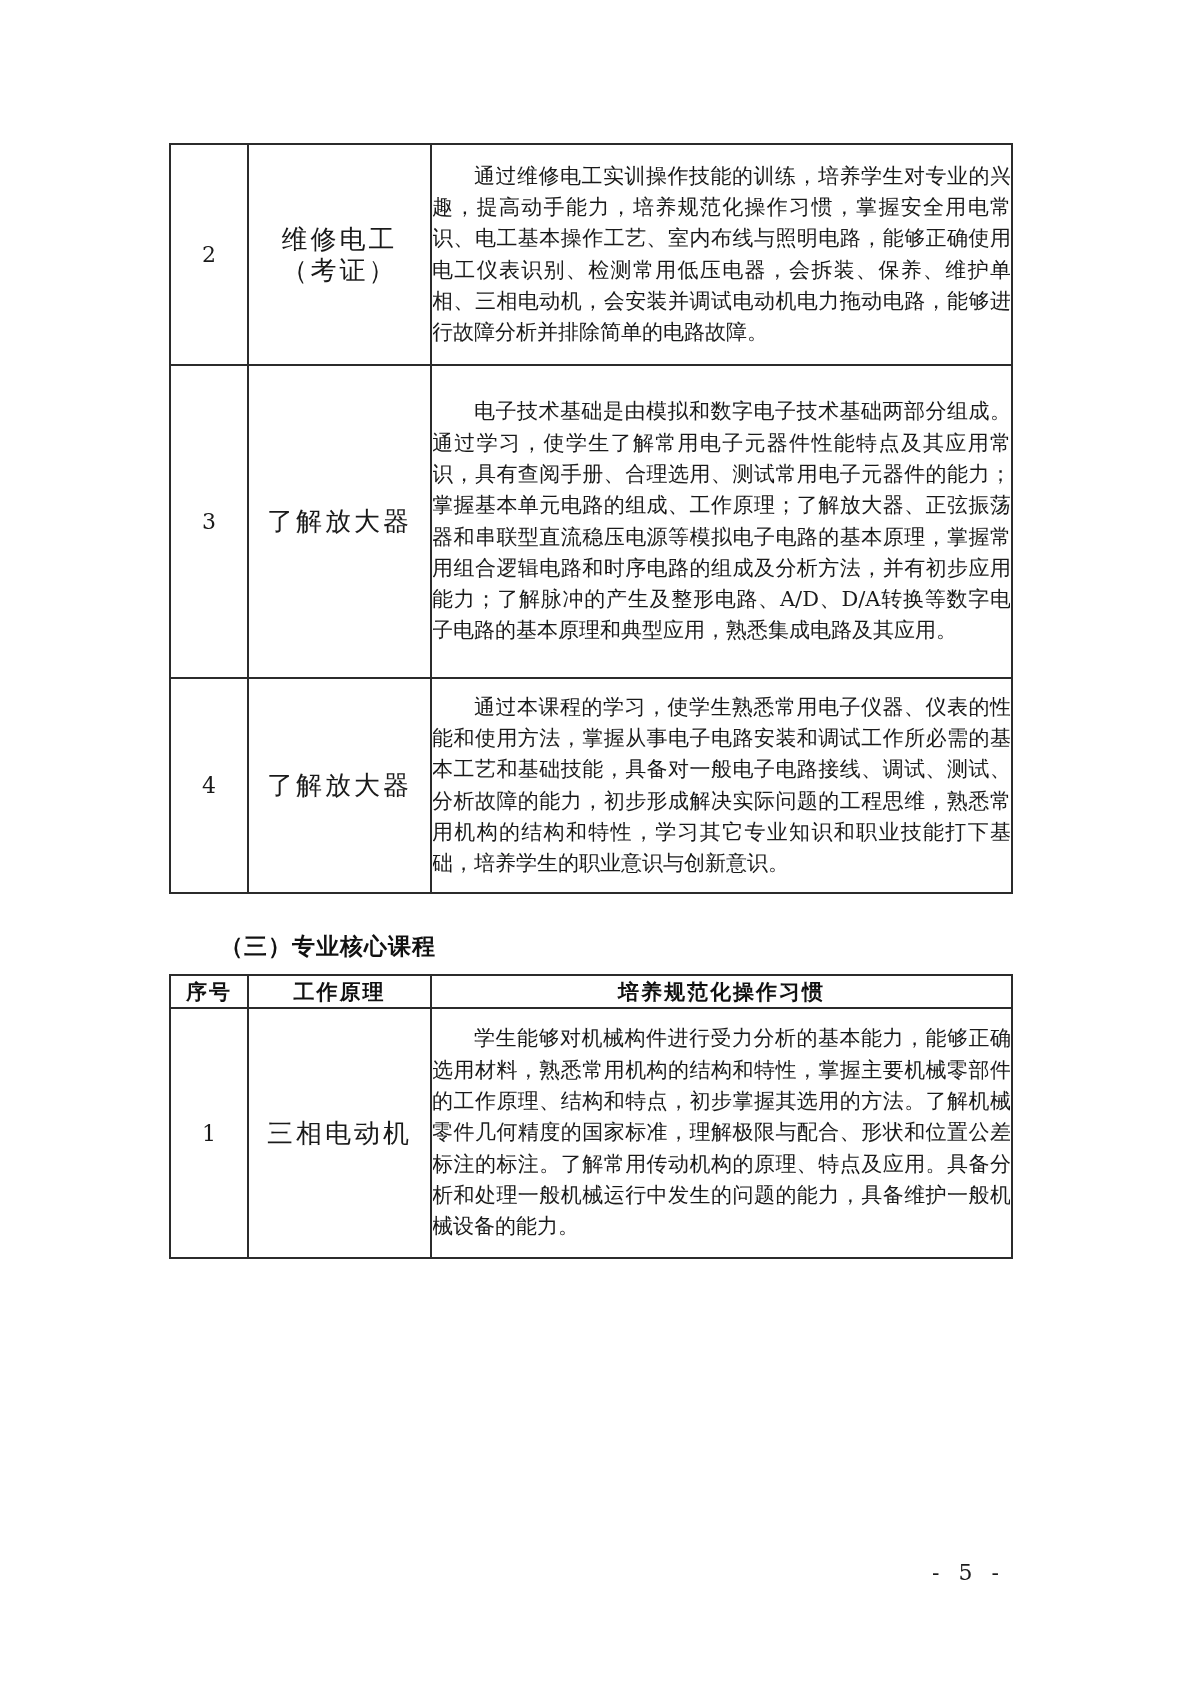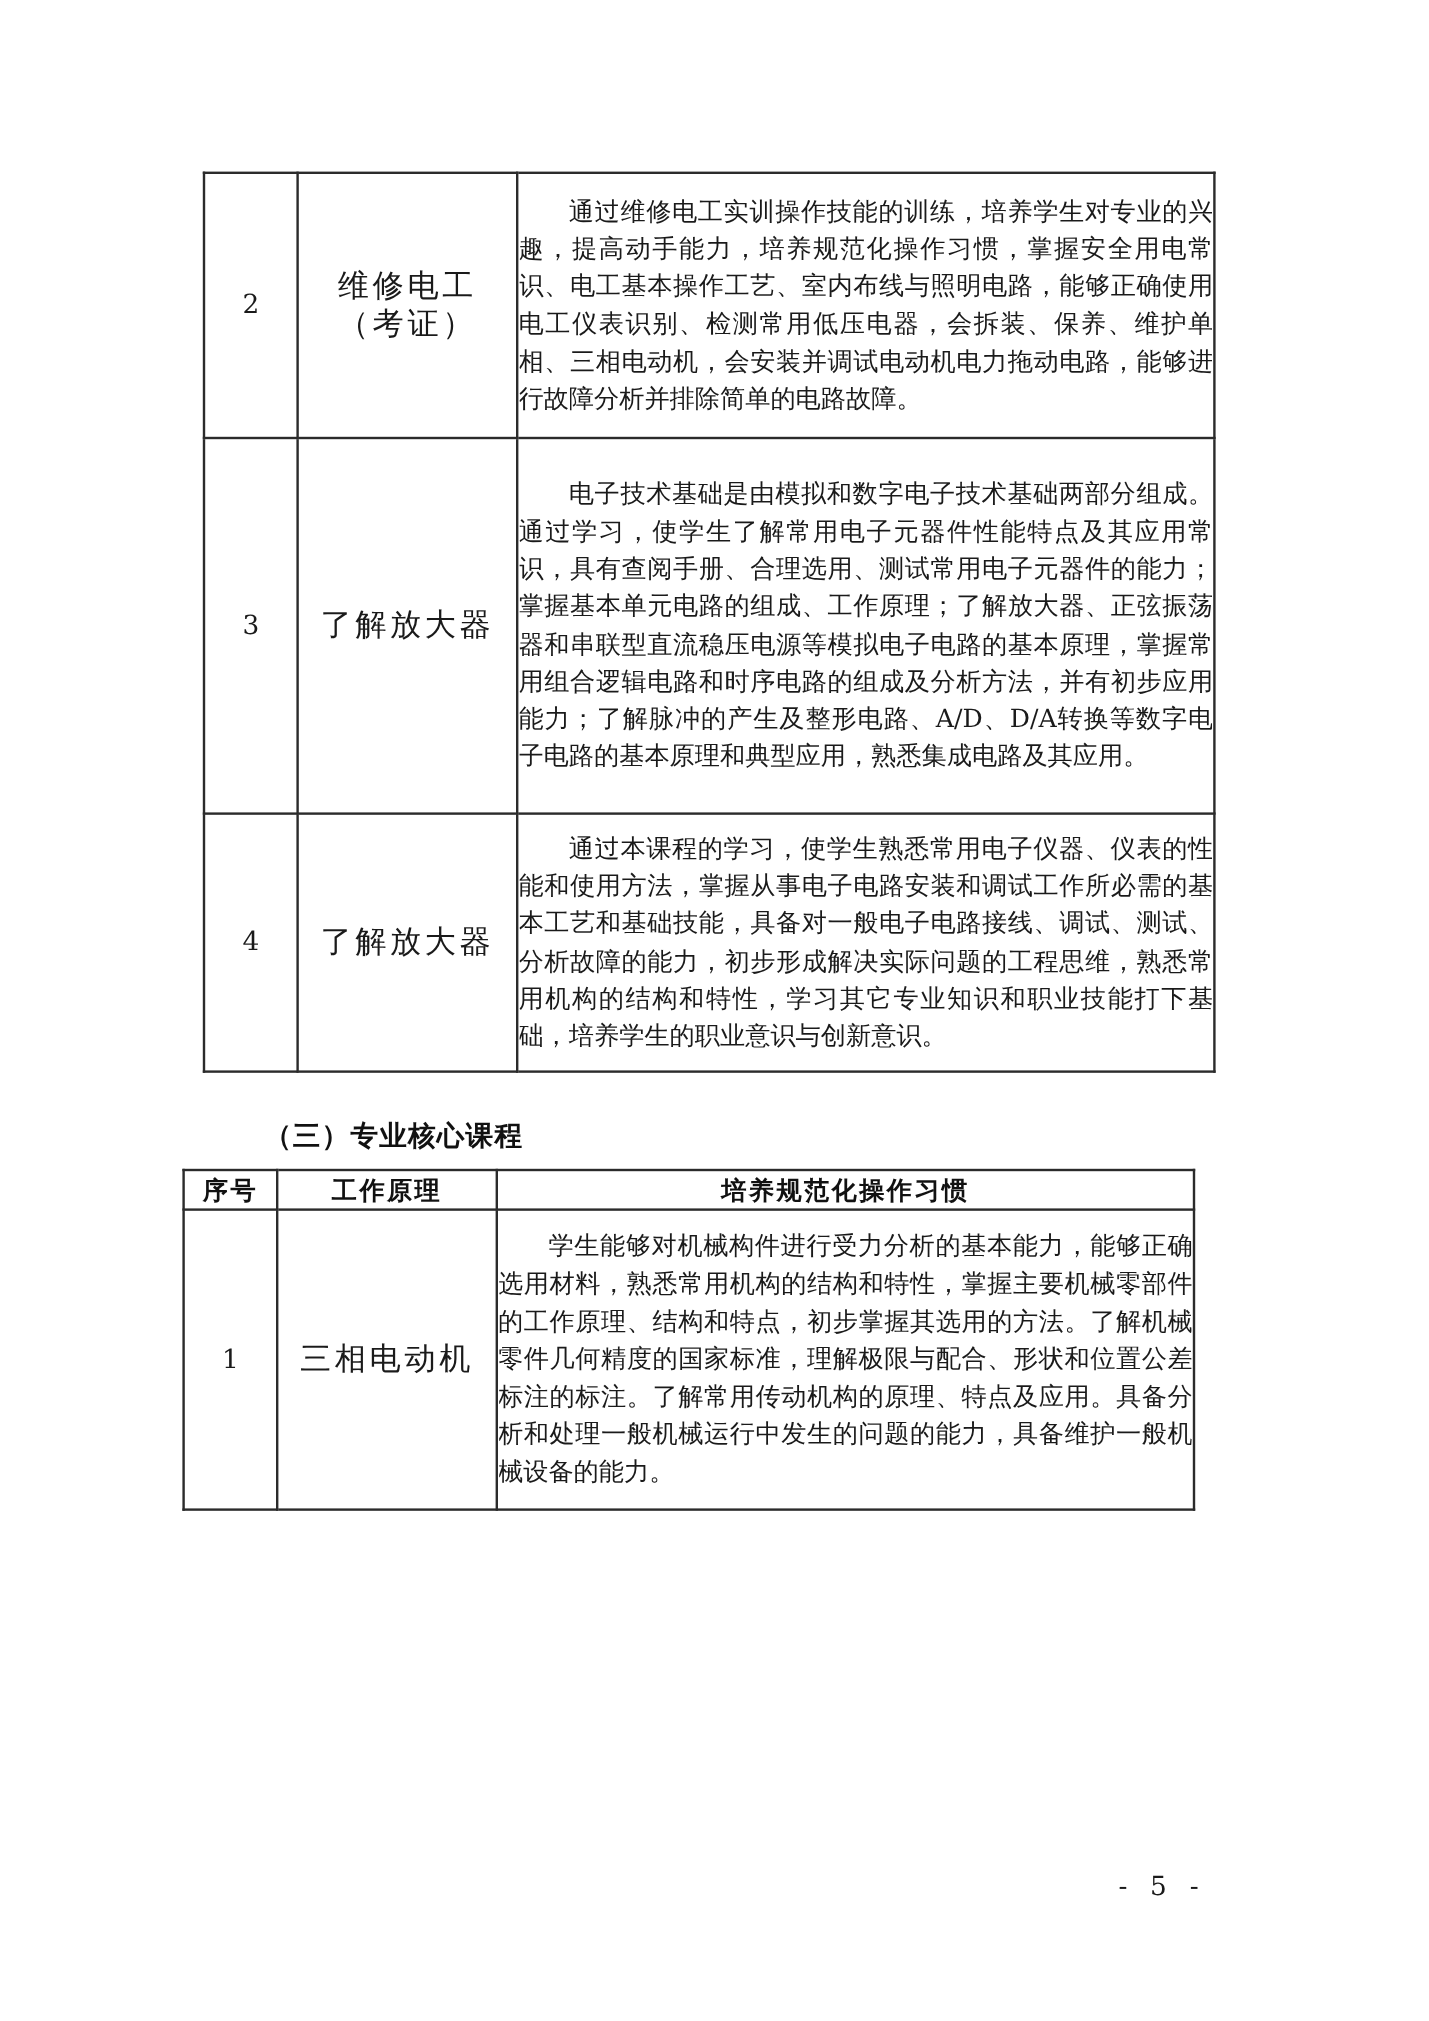--- a/index.html
+++ b/index.html
@@ -22,21 +22,21 @@
     table-layout: fixed;
     width: 842px;
   }
   table.doc-table td, table.doc-table th {
     border: 2px solid #2b2b2b;
     padding: 0;
     vertical-align: middle;
     overflow: hidden;
   }
   .t1 { left: 169px; top: 143px; }
-  .t2 { left: 152px; top: 974px; padding-left: 14px; }
+  .t2 { left: 169px; top: 974px; padding-left: 14px; }
   col.c-no   { width: 78px; }
   col.c-name { width: 183px; }
   col.c-desc { width: 581px; }
 
   .no-cell {
     text-align: center;
     font-size: 22px;
     font-family: "DejaVu Serif", serif;
   }
   .name-cell {

